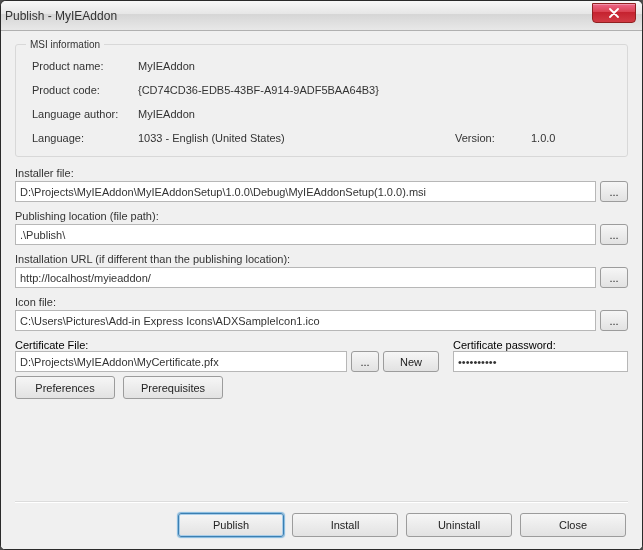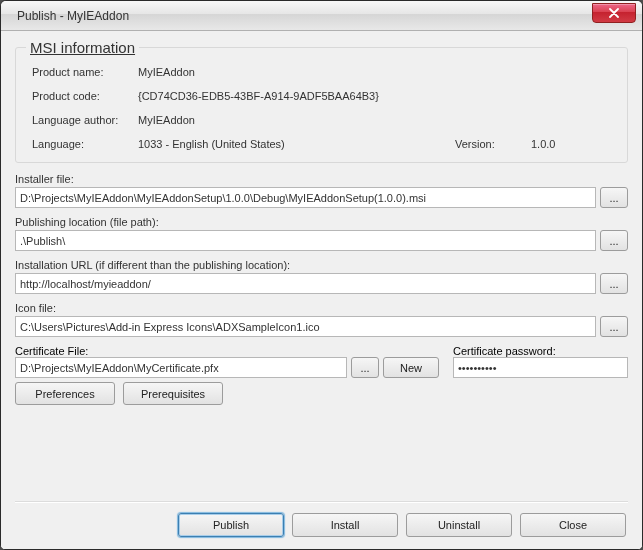--- a/index.html
+++ b/index.html
@@ -23,21 +23,21 @@
     display: flex;
     flex-direction: column;
     overflow: hidden;
   }
   .titlebar {
     height: 30px;
     background: linear-gradient(to bottom, #f8f8f8 0%, #e6e6e6 45%, #d6d6d6 46%, #e8e8e8 100%);
     border-bottom: 1px solid #b0b0b0;
     display: flex;
     align-items: center;
-    padding: 0 6px 0 16px;
+    padding: 0 6px 0 4px;
   }
   .titlebar .title {
     flex: 1;
     color: #333;
     font-size: 12px;
   }
   .close-btn {
     width: 44px;
     height: 20px;
     background: linear-gradient(to bottom, #e68 0%, #d9414f 45%, #c5222f 46%, #d13a44 100%);
@@ -62,22 +62,21 @@
   }
   fieldset.msi {
     border: 1px solid #d8d8d8;
     border-radius: 3px;
     padding: 6px 10px 10px 10px;
     margin: 0 0 10px 0;
   }
   fieldset.msi legend {
     color: #333;
     padding: 0 4px;
-    font-size: 15px;
-    text-decoration: underline;
+    font-size: 10px;
   }
   .info-grid {
     display: grid;
     grid-template-columns: 100px 1fr 70px 80px;
     row-gap: 12px;
     column-gap: 6px;
     padding: 4px 6px 2px 6px;
     color: #333;
   }
   .info-grid .lbl { color: #333; }

